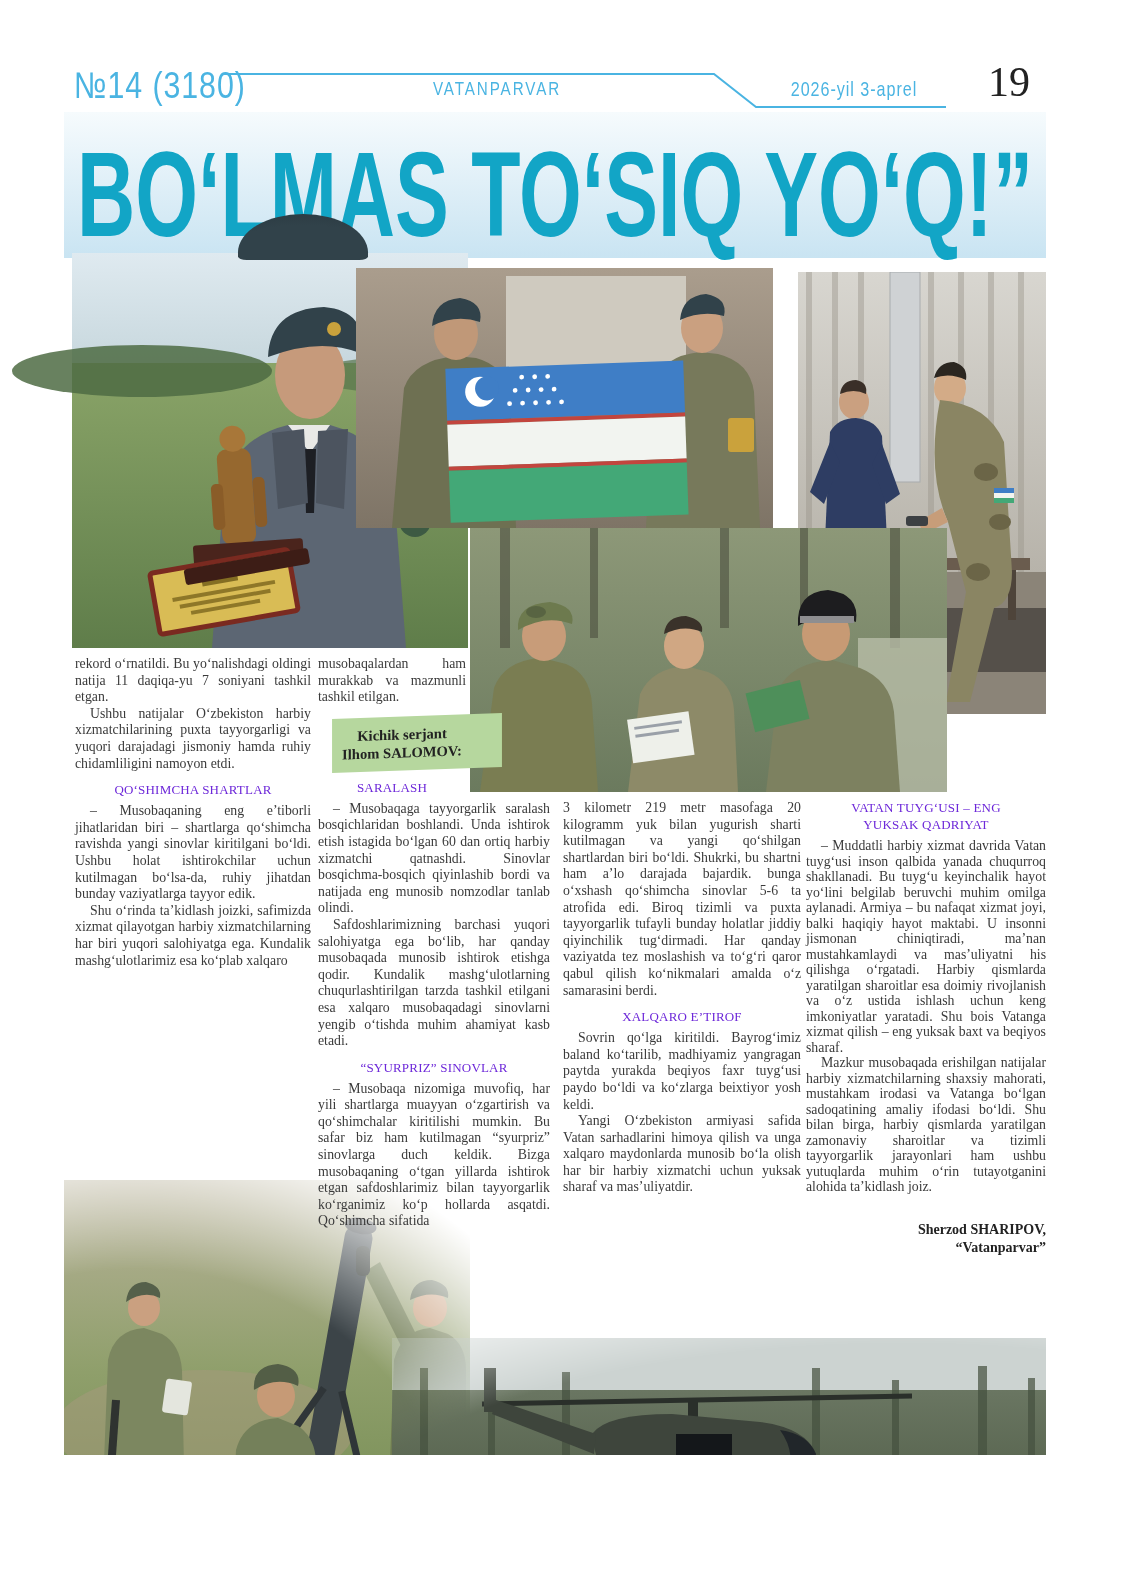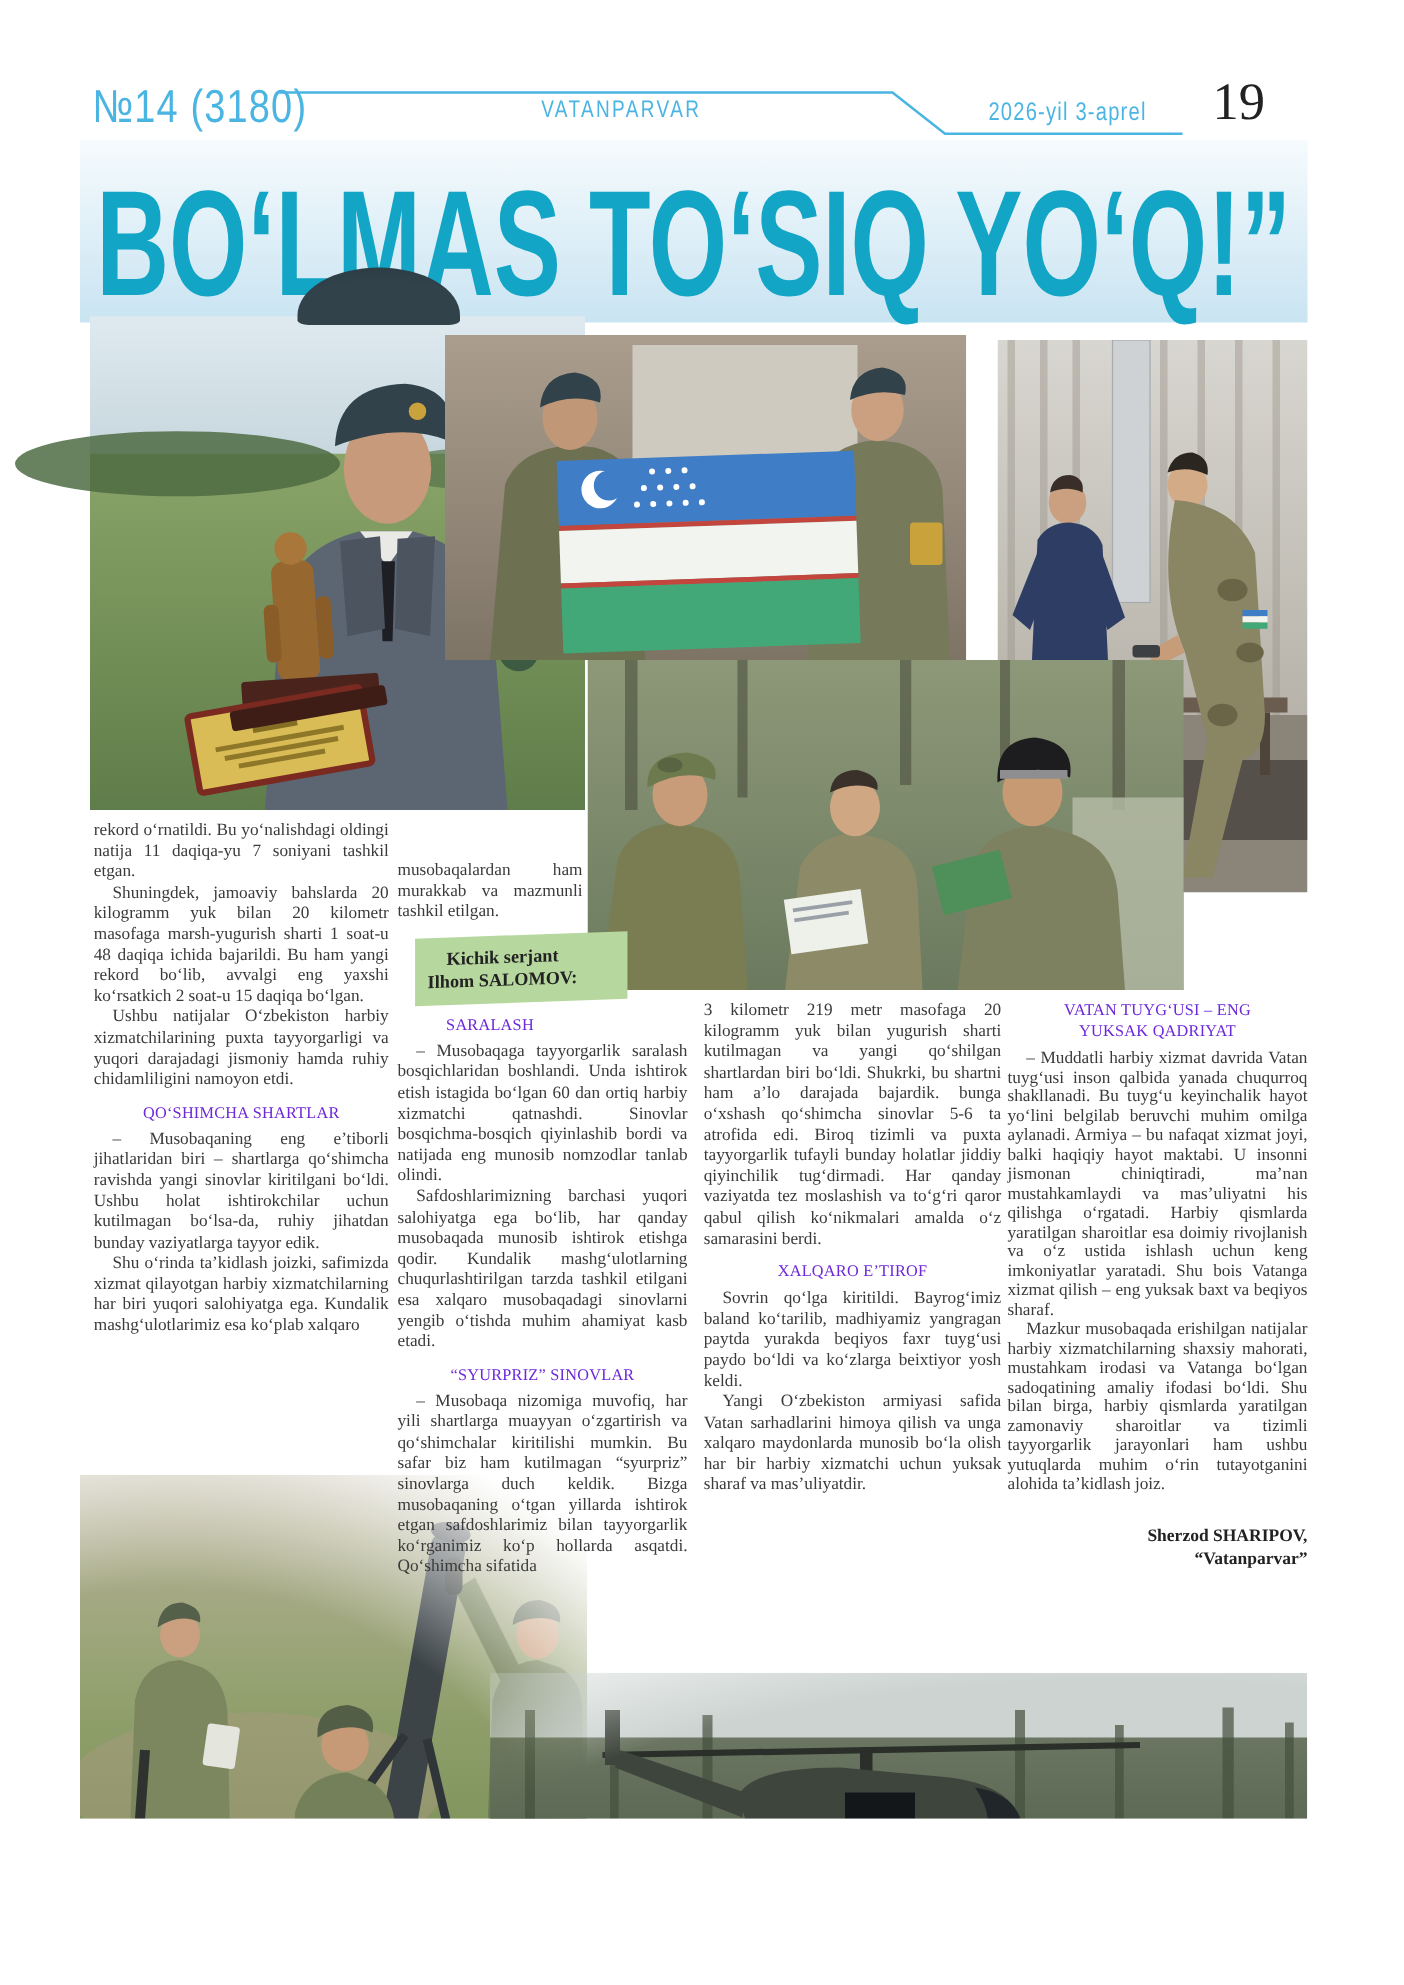--- a/index.html
+++ b/index.html
@@ -5,21 +5,21 @@
   html,body{margin:0;padding:0;background:#ffffff;}
   .page{position:relative;width:1123px;height:1455px;background:#ffffff;overflow:hidden;
         font-family:"Liberation Serif",serif;color:#3a3a3a;}
   
   .hdr-issue{position:absolute;left:74px;top:64px;font-family:"Liberation Sans",sans-serif;
              font-weight:400;font-size:33px;color:#4ab4e2;letter-spacing:1px;transform:scale(.92,1.12);transform-origin:left top;}
   .hdr-mast{position:absolute;left:317px;top:80px;width:360px;text-align:center;
             font-family:"Liberation Sans",sans-serif;font-size:16px;letter-spacing:2px;color:#4ab4e2;transform:scale(.95,1.2);}
   .hdr-date{position:absolute;left:758px;top:80px;width:192px;text-align:center;
             font-family:"Liberation Sans",sans-serif;font-size:17px;letter-spacing:1px;color:#4ab4e2;transform:scale(.95,1.2);}
-  .hdr-page{position:absolute;left:970px;top:58px;width:78px;text-align:left;
+  .hdr-page{position:absolute;left:970px;top:58px;width:78px;text-align:center;
             font-family:"Liberation Serif",serif;font-size:42px;color:#222;}
   .hdr-rule{position:absolute;left:64px;top:60px;}
   
   .banner{position:absolute;left:64px;top:112px;width:982px;height:146px;
           background:linear-gradient(180deg,#f6fbfd 0%,#ddeef7 55%,#c9e4f2 100%);}
   .headline-svg{position:absolute;left:74px;top:118px;overflow:visible;}
   
   .beret-cut{position:absolute;left:238px;top:214px;width:130px;height:46px;
              background:radial-gradient(120% 160% at 50% 120%,#31424a 60%,#26343b 100%);
              border-radius:60% 60% 8% 8%/100% 100% 10% 10%;}
@@ -36,21 +36,21 @@
   .ph-heli{left:392px;top:1338px;
      -webkit-mask-image:radial-gradient(160% 170% at 78% 96%,#000 55%,transparent 82%);
      mask-image:radial-gradient(160% 170% at 78% 96%,#000 55%,transparent 82%);}
   
   .col{position:absolute;font-size:13.8px;line-height:16.6px;text-align:justify;}
   .col p{margin:0;}
   .col p.ind{text-indent:15px;}
   .subhead{font-family:"Liberation Serif",serif;font-weight:normal;font-size:13px;
            color:#6d28d9;text-align:center;margin:9px 0 5px;line-height:17px;letter-spacing:.2px;}
   .col1{left:75px;top:656px;width:236px;}
-  .col2{left:318px;top:656px;width:232px;margin-top:32px;}
+  .col2{left:318px;top:656px;width:232px;}
   .col3{left:563px;top:800px;width:238px;}
   .col4{left:806px;top:790px;width:240px;line-height:15.5px;}
   .wrap-spacer{float:right;width:84px;height:140px;}
   .ivbox{background:#b6d79e;width:158px;margin:10px 18px 8px 14px;padding:9px 6px;
          transform:rotate(-2deg) skewX(-2deg);text-align:center;
          font-weight:bold;font-size:14.6px;line-height:18px;color:#222;}
   .sig{margin-top:26px;text-align:right;font-weight:bold;font-size:14px;line-height:18px;color:#222;}
 </style>
 </head>
 <body>
@@ -368,21 +368,20 @@
             <circle cx="45" cy="22" r="6" fill="#1e1e1e"></circle>
           </g>
       </g>
     </svg>
   </figure>
 
   <div class="beret-cut"></div>
 
   <section class="col col1">
     <p>rekord o‘rnatildi. Bu yo‘nalishdagi oldingi natija 11 daqiqa-yu 7 soniyani tashkil etgan.</p>
-    <p class="ind">Shuningdek, jamoaviy bahslarda 20 kilogramm yuk bilan 20 kilometr masofaga marsh-yugurish sharti 1 soat-u 48 daqiqa ichida bajarildi. Bu ham yangi rekord bo‘lib, avvalgi eng yaxshi ko‘rsatkich 2 soat-u 15 daqiqa bo‘lgan.</p>
     <p class="ind">Ushbu natijalar O‘zbekiston harbiy xizmatchilarining puxta tayyorgarligi va yuqori darajadagi jismoniy hamda ruhiy chidamliligini namoyon etdi.</p>
     <h3 class="subhead">QO‘SHIMCHA SHARTLAR</h3>
     <p class="ind">– Musobaqaning eng e’tiborli jihatlaridan biri – shartlarga qo‘shimcha ravishda yangi sinovlar kiritilgani bo‘ldi. Ushbu holat ishtirokchilar uchun kutilmagan bo‘lsa-da, ruhiy jihatdan bunday vaziyatlarga tayyor edik.</p>
     <p class="ind">Shu o‘rinda ta’kidlash joizki, safimizda xizmat qilayotgan harbiy xizmatchilarning har biri yuqori salohiyatga ega. Kundalik mashg‘ulotlarimiz esa ko‘plab xalqaro</p>
   </section>
 
   <section class="col col2">
     <div class="wrap-spacer"></div>
     <p>musobaqalardan ham murakkab va mazmunli tashkil etilgan.</p>
     <div class="ivbox">

